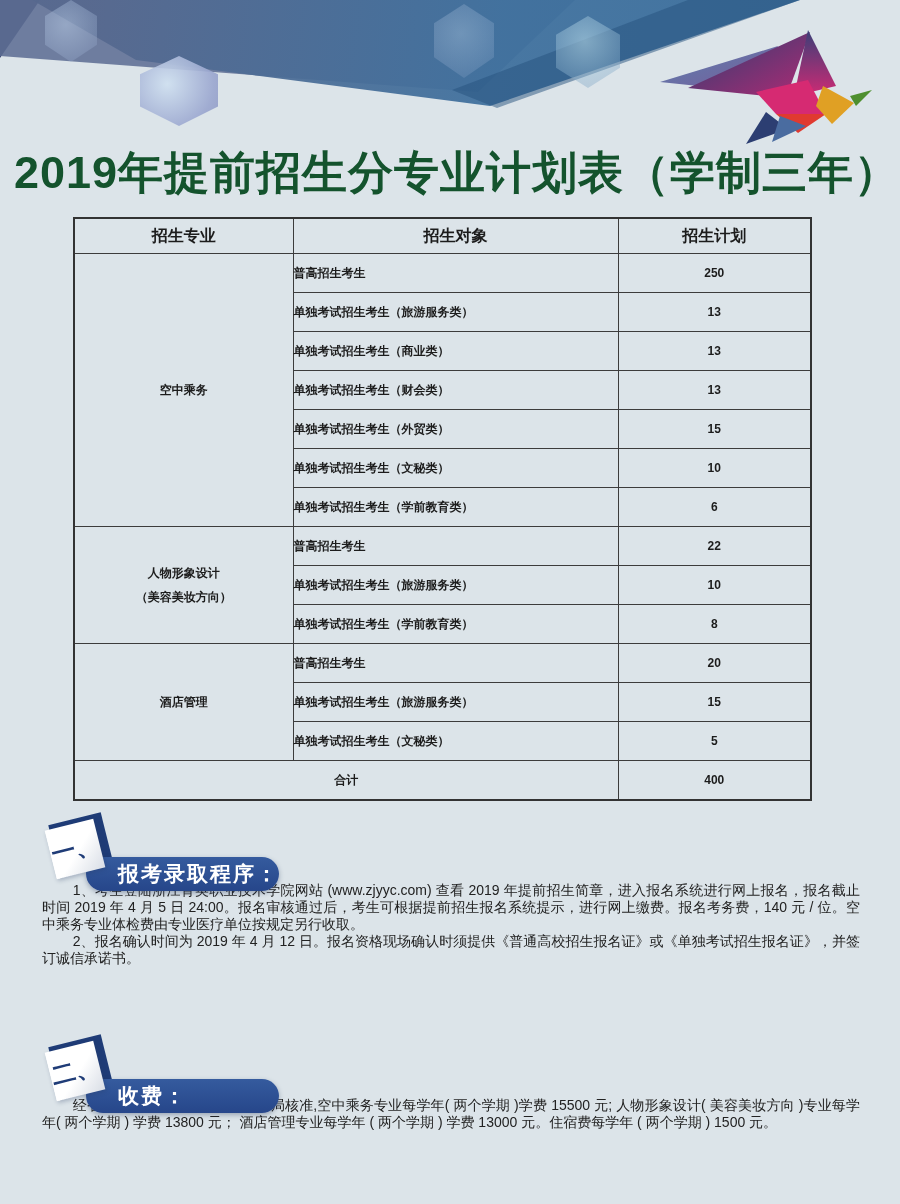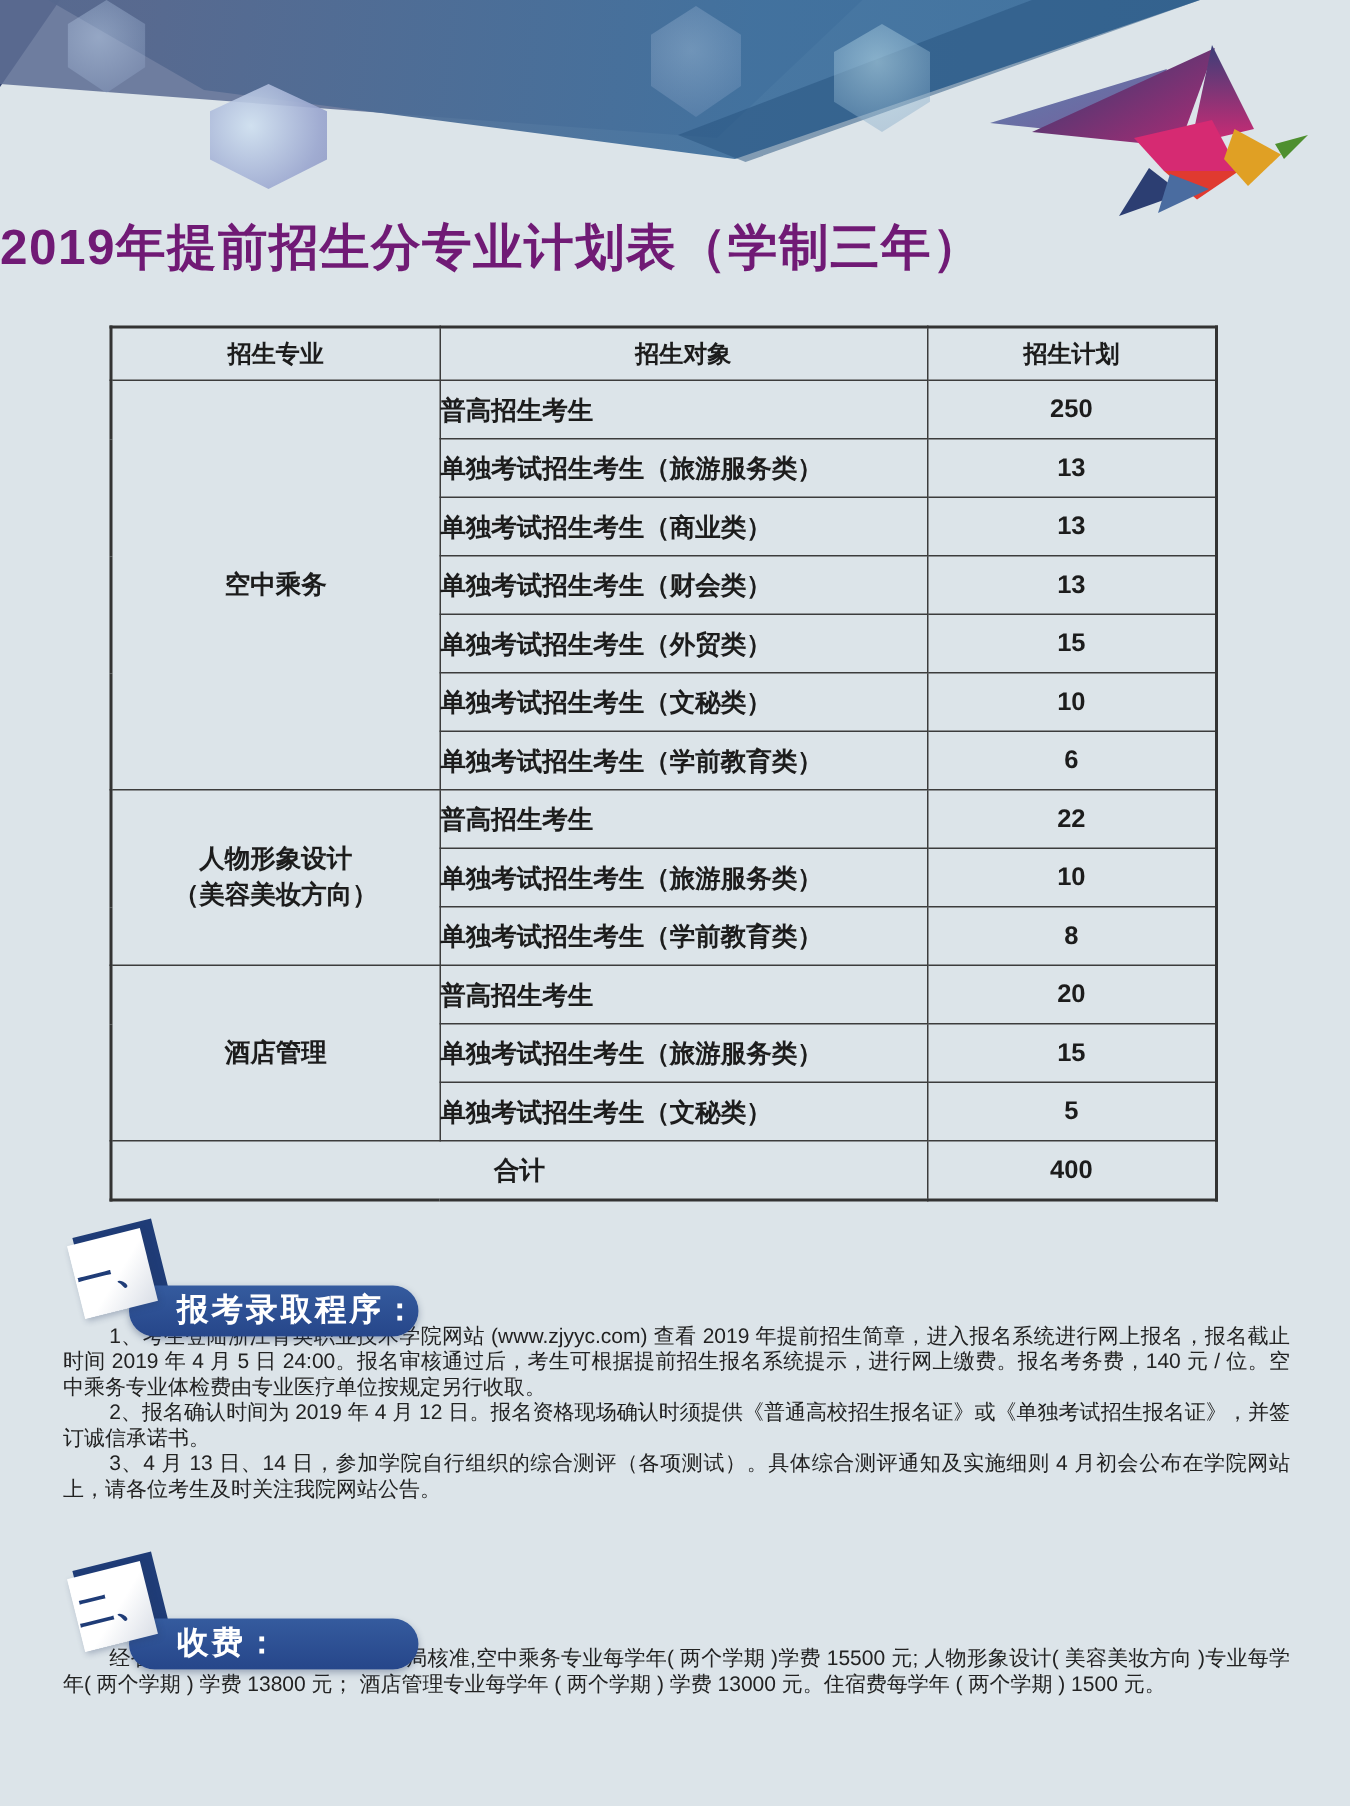--- a/index.html
+++ b/index.html
@@ -21,32 +21,32 @@
   .shape-edge{clip-path:polygon(688px 0,800px 0,497px 108px,452px 90px);background:rgba(38,82,126,0.50);}
   .gem{position:absolute;clip-path:polygon(50% 0,100% 26%,100% 72%,50% 100%,0 72%,0 26%);}
   .gem-a{left:45px;top:0;width:52px;height:62px;background:radial-gradient(circle at 40% 40%,rgba(190,210,235,.7),rgba(130,150,190,.35));opacity:.7;}
   .gem-b{left:140px;top:56px;width:78px;height:70px;background:radial-gradient(circle at 35% 40%,#cfe0f0,#9aa6cf 70%,#8d97c2);opacity:.9;}
   .gem-c{left:556px;top:16px;width:64px;height:72px;background:radial-gradient(circle at 45% 35%,rgba(180,215,230,.8),rgba(100,140,180,.45));opacity:.75;}
   .gem-d{left:434px;top:4px;width:60px;height:74px;background:radial-gradient(circle at 45% 40%,rgba(200,220,240,.55),rgba(140,160,200,.3));opacity:.6;}
   .bird{position:absolute;left:660px;top:30px;}
   
   .title{
     position:absolute;left:0;top:143px;width:900px;
-    text-align:left;font-size:33px;font-weight:bold;color:#701a75;letter-spacing:1px;
+    text-align:right;font-size:45px;font-weight:bold;color:#14532d;letter-spacing:1px;
   }
   
   table.plan{
     position:absolute;left:73px;top:217px;width:737px;
     border-collapse:collapse;table-layout:fixed;
     background:transparent;
   }
   table.plan col.c1{width:219px;} table.plan col.c2{width:325px;} table.plan col.c3{width:193px;}
   table.plan th,table.plan td{
     border:1.5px solid #3c3c3c;
-    font-size:17px;font-weight:bold;color:#1c1c1c;
+    font-size:12px;font-weight:bold;color:#1c1c1c;
     height:38px;padding:0;
   }
   table.plan th{height:34px;font-size:16px;text-align:center;}
   td.major-cell{text-align:center;white-space:pre-line;line-height:24px;}
   td.target-cell{text-align:left;padding-left:31px;}
   td.plan-cell{text-align:center;font-weight:normal;font-size:19px;}
   td.total-label{text-align:center;font-size:21px;height:40px;}
   td.total-value{text-align:center;font-size:21px;height:40px;}
   table.plan{border:2.5px solid #333;}
   
@@ -194,21 +194,20 @@
   <div class="sq-navy"></div>
   <div class="pill">报考录取程序：</div>
   <div class="sq-white">
     <span>一、</span>
   </div>
 </div>
 
 <div class="paras paras1">
   <p>1、考生登陆浙江育英职业技术学院网站 (www.zjyyc.com) 查看 2019 年提前招生简章，进入报名系统进行网上报名，报名截止时间 2019 年 4 月 5 日 24:00。报名审核通过后，考生可根据提前招生报名系统提示，进行网上缴费。报名考务费，140 元 / 位。空中乘务专业体检费由专业医疗单位按规定另行收取。</p>
   <p>2、报名确认时间为 2019 年 4 月 12 日。报名资格现场确认时须提供《普通高校招生报名证》或《单独考试招生报名证》，并签订诚信承诺书。</p>
-  <p>3、4 月 13 日、14 日，参加学院自行组织的综合测评（各项测试）。具体综合测评通知及实施细则 4 月初会公布在学院网站上，请各位考生及时关注我院网站公告。</p>
 </div>
 
 <div class="badge badge2">
   <div class="sq-navy"></div>
   <div class="pill">收费：</div>
   <div class="sq-white">
     <span>二、</span>
   </div>
 </div>
 

